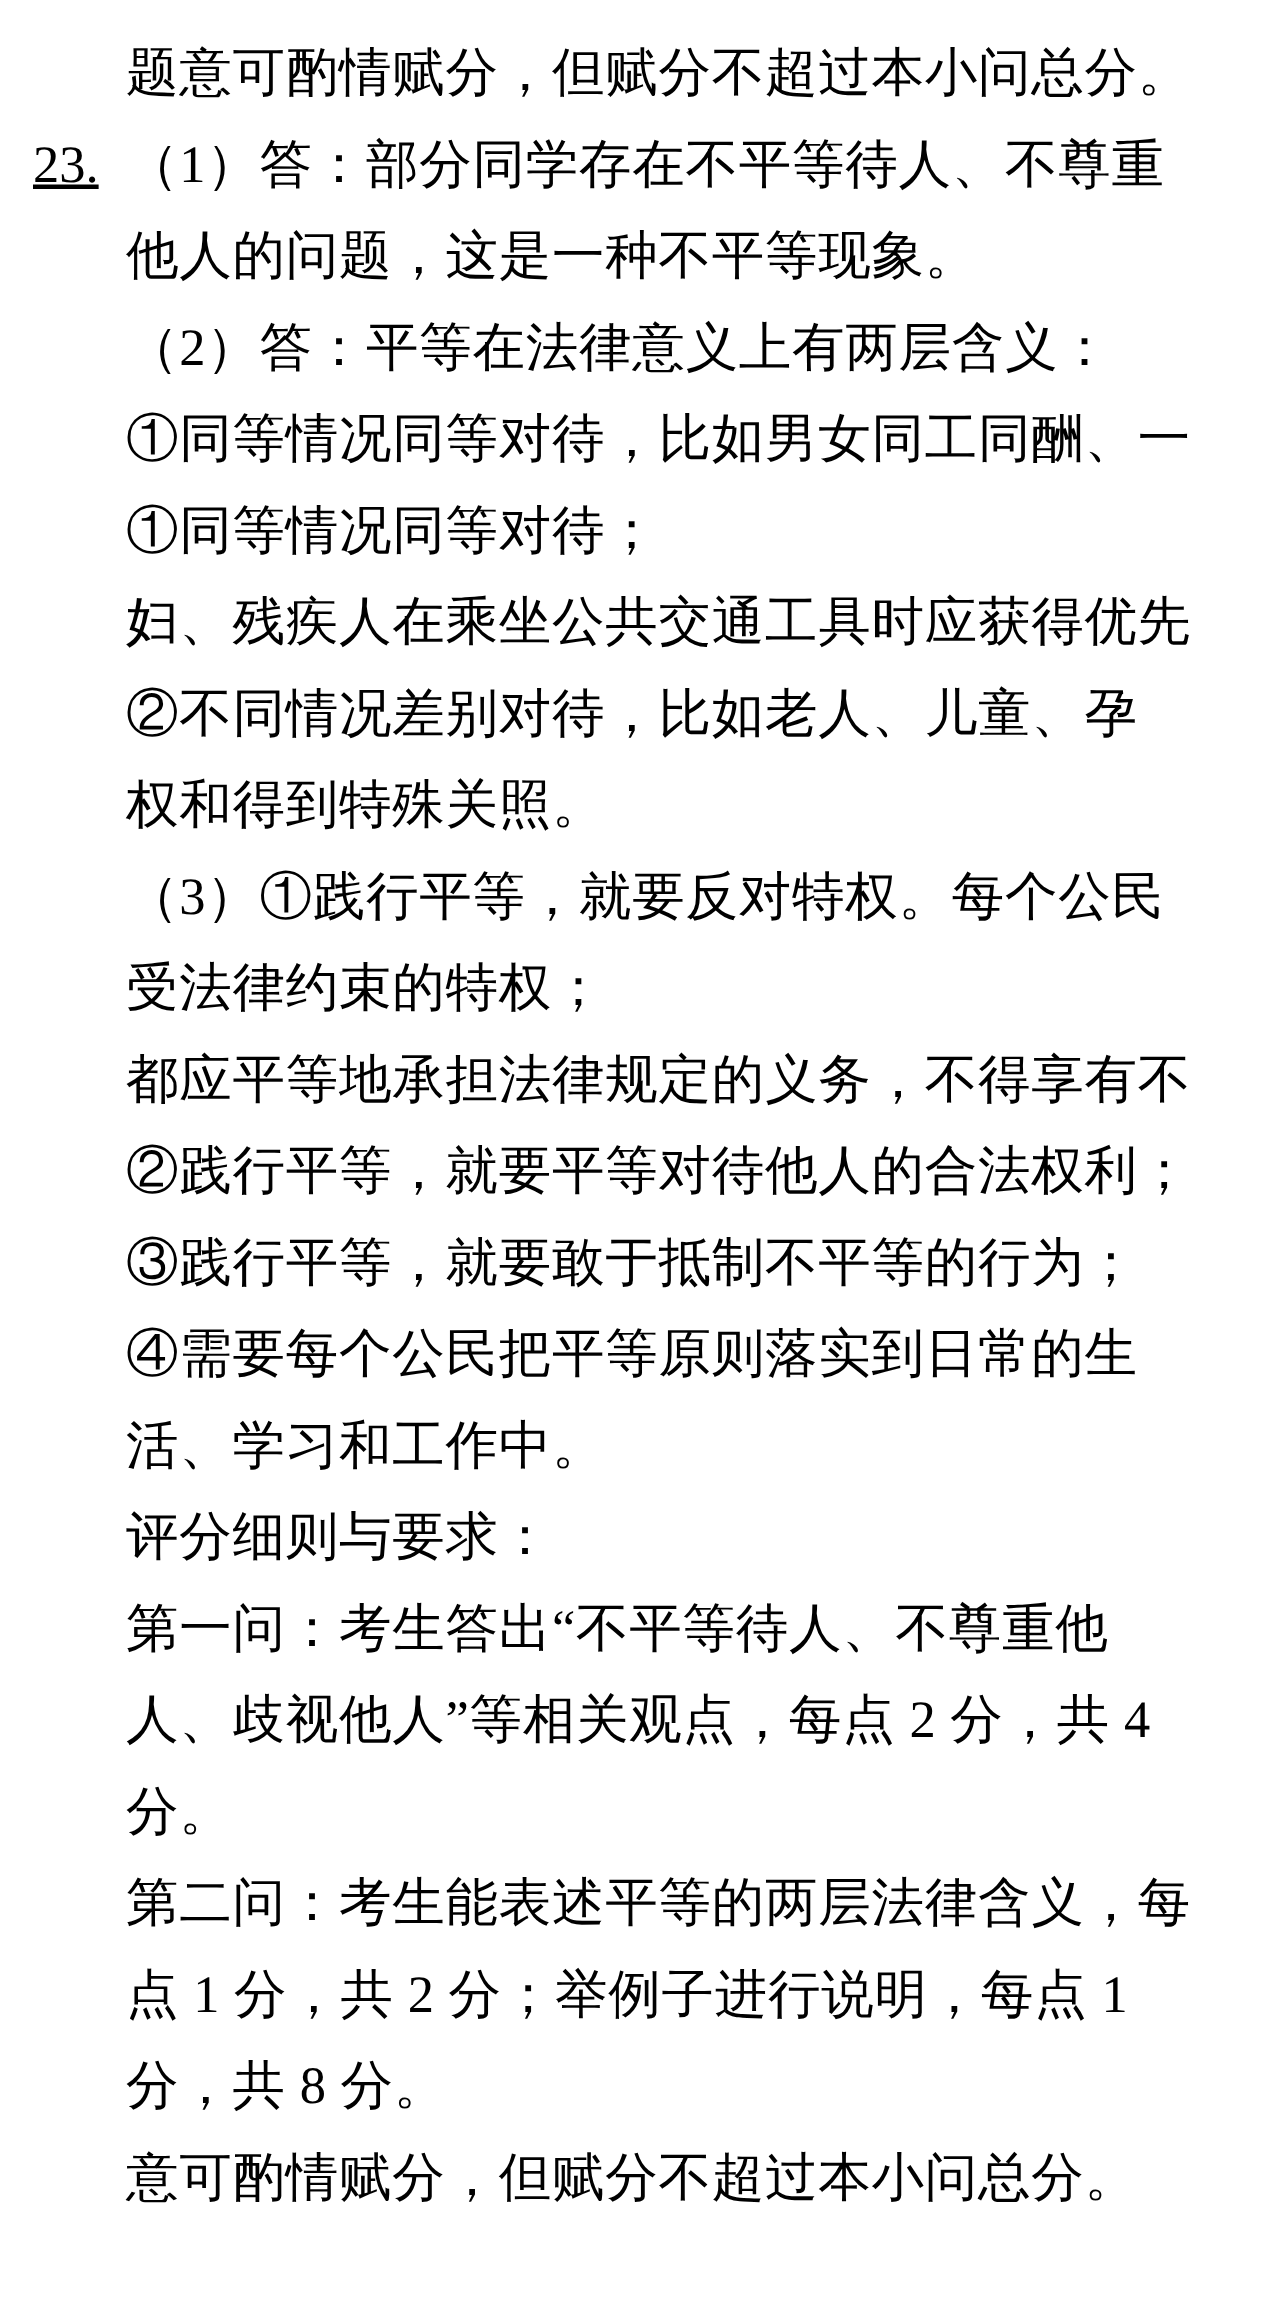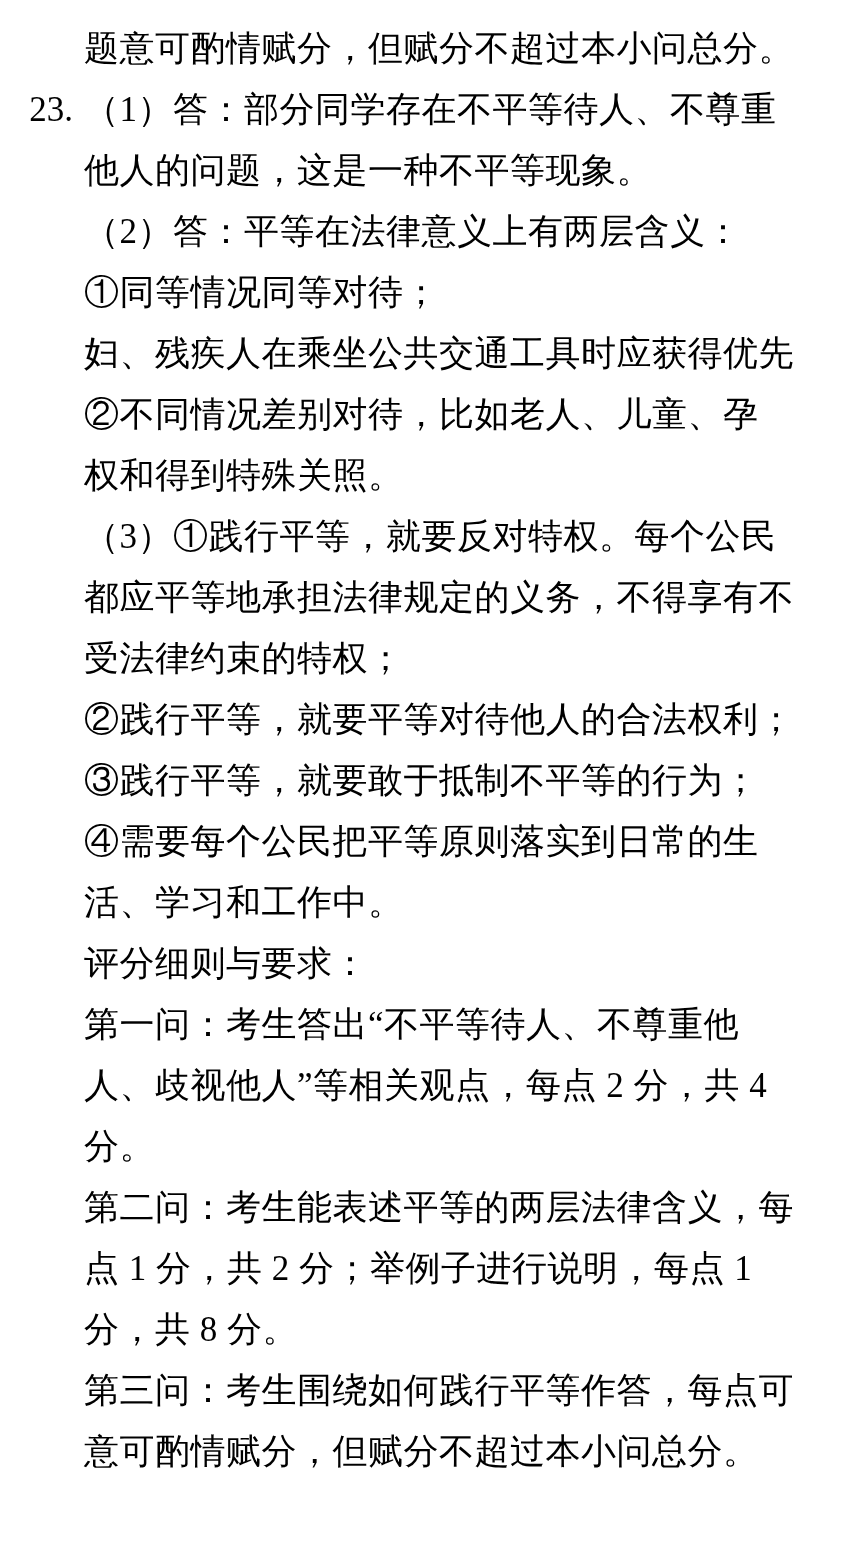--- a/index.html
+++ b/index.html
@@ -40,53 +40,54 @@
     position: relative;
     padding-left: 62px;
   }
   .qnum {
     position: absolute;
     left: 0;
     top: 0;
     font-size: 35px;
     line-height: 61px;
     width: 58px;
-    text-align: center;
+    text-align: left;
+    text-decoration: underline;
   }
 </style>
 </head>
 <body>
 
 <div class="page">
   <div class="doc-body">
 
     <div class="line cont-line">题意可酌情赋分，但赋分不超过本小问总分。</div>
 
     <div class="qblock">
       <div class="qnum">23.</div>
 
       <div class="line">（1）答：部分同学存在不平等待人、不尊重</div>
       <div class="line">他人的问题，这是一种不平等现象。</div>
       <div class="line">（2）答：平等在法律意义上有两层含义：</div>
+      <div class="line">①同等情况同等对待，比如男女同工同酬、一</div>
       <div class="line">①同等情况同等对待；</div>
       <div class="line">妇、残疾人在乘坐公共交通工具时应获得优先</div>
       <div class="line">②不同情况差别对待，比如老人、儿童、孕</div>
       <div class="line">权和得到特殊关照。</div>
       <div class="line">（3）①践行平等，就要反对特权。每个公民</div>
+      <div class="line">受法律约束的特权；</div>
       <div class="line">都应平等地承担法律规定的义务，不得享有不</div>
-      <div class="line">受法律约束的特权；</div>
       <div class="line">②践行平等，就要平等对待他人的合法权利；</div>
       <div class="line">③践行平等，就要敢于抵制不平等的行为；</div>
       <div class="line">④需要每个公民把平等原则落实到日常的生</div>
       <div class="line">活、学习和工作中。</div>
       <div class="line">评分细则与要求：</div>
       <div class="line">第一问：考生答出“不平等待人、不尊重他</div>
       <div class="line">人、歧视他人”等相关观点，每点 2 分，共 4</div>
       <div class="line">分。</div>
       <div class="line">第二问：考生能表述平等的两层法律含义，每</div>
       <div class="line">点 1 分，共 2 分；举例子进行说明，每点 1</div>
       <div class="line">分，共 8 分。</div>
-      <div class="line">第三问：考生围绕如何践行平等作答，每点可</div>
       <div class="line">意可酌情赋分，但赋分不超过本小问总分。</div>
     </div>
 
   </div>
 </div>
 
 </body></html>

